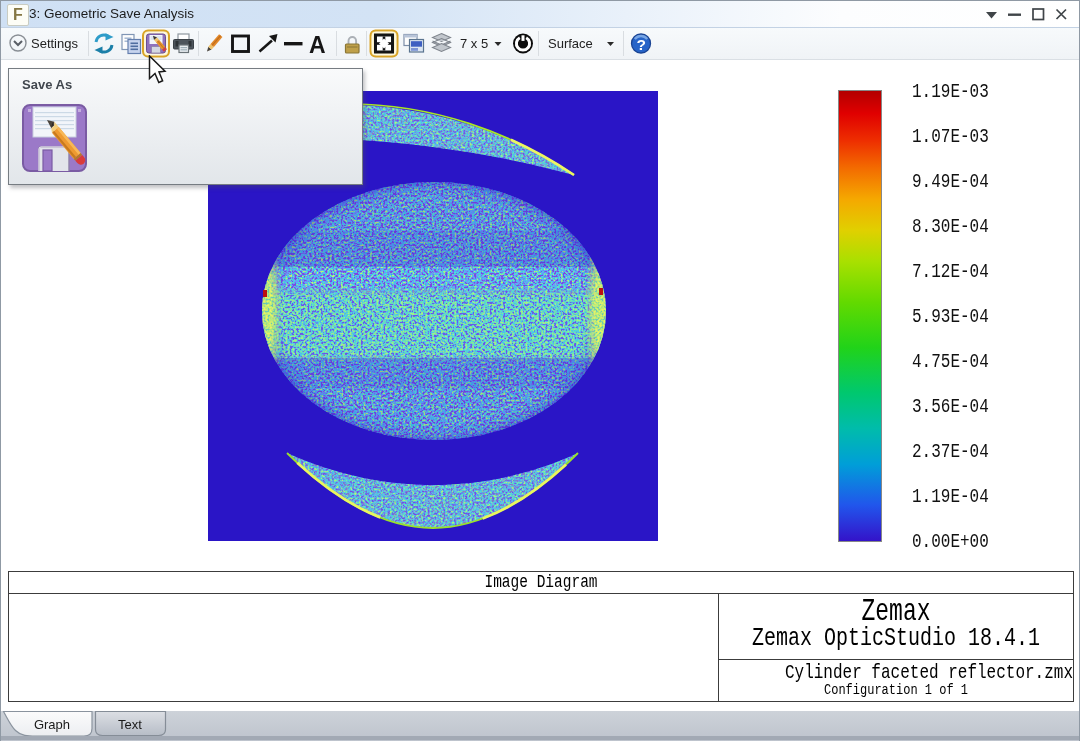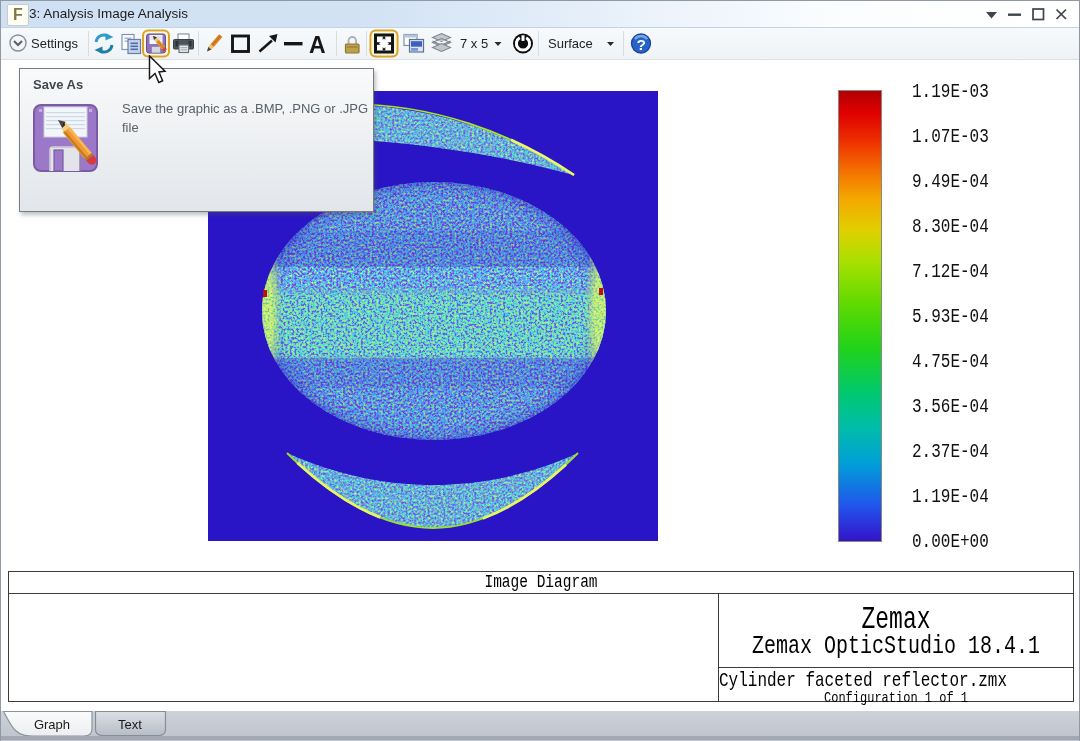--- a/index.html
+++ b/index.html
@@ -17,32 +17,32 @@
 #tabstrip{position:absolute;left:1px;top:711px;width:1078px;height:41px;background:linear-gradient(#cdd2d9,#b8bec8);}
 #tabbottom{position:absolute;left:1px;top:736px;width:1078px;height:4px;background:#a2a9b4;}
 #imgbox{position:absolute;left:208px;top:91px;}
 #cbar{position:absolute;left:838px;top:90px;width:44px;height:452px;border:1px solid #888;box-sizing:border-box;
 background:linear-gradient(#b30000 0%,#e00000 5%,#ee2e00 11%,#f36a00 17%,#f5a800 24%,#e0d000 31%,#a8e000 38%,#62da00 47%,#21d319 57%,#00c86e 67%,#00bcab 75%,#009ed8 83%,#2156ec 92%,#3413c9 100%);}
 .cl{position:absolute;left:912px;width:120px;font-family:"Liberation Mono",monospace;font-size:16px;color:#111;height:18px;line-height:18px;transform:scaleY(1.32);transform-origin:left center;}
 #table{position:absolute;left:8px;top:571px;width:1064px;height:129px;border:1px solid #3c3c3c;font-family:"Liberation Mono",monospace;color:#000;}
 #tablehead{position:absolute;left:0;top:0;width:100%;height:21px;border-bottom:1px solid #3c3c3c;text-align:center;font-size:14.5px;line-height:20px;}
 #tleft{position:absolute;left:20px;top:26px;font-size:14px;line-height:14.4px;white-space:pre;}
 #tdiv{position:absolute;left:709px;top:21px;width:1px;height:108px;background:#3c3c3c;}
-#tright{position:absolute;left:710px;top:21px;width:354px;height:108px;margin-top:8px;}
+#tright{position:absolute;left:710px;top:21px;width:354px;height:108px;}
 #trdiv{position:absolute;left:0px;top:66px;width:354px;height:1px;background:#3c3c3c;}
-#tooltip{position:absolute;left:19px;top:68px;width:355px;height:144px;background:linear-gradient(#f9fafb,#e2e6ea);border:1px solid #767c82;box-sizing:border-box;box-shadow:2px 3px 4px rgba(80,80,90,.35);}
+#tooltip{position:absolute;left:8px;top:68px;width:355px;height:117px;background:linear-gradient(#f9fafb,#e2e6ea);border:1px solid #767c82;box-sizing:border-box;box-shadow:2px 3px 4px rgba(80,80,90,.35);}
 #ttitle{position:absolute;left:13px;top:8px;font-size:13px;font-weight:bold;color:#41474e;}
 #tdesc{position:absolute;left:102px;top:30px;width:252px;font-size:13px;color:#5a6168;line-height:19px;}
 </style>
 </head>
 <body>
 <div id="frame"></div>
 <div id="titlebar">
   <div id="ticon">F</div>
-  <div id="ttext">3: Analysis Image Analysis</div>
+  <div id="ttext">3: Geometric Save Analysis</div>
   <svg id="wbtns" class="abs" style="right:9px;top:0" width="100" height="26" viewBox="0 0 100 26">
     <path d="M16 11 l11 0 l-5.5 6.5 z" fill="#3f4448"></path>
     <rect x="38" y="12.5" width="13" height="2.4" fill="#3f4448"></rect>
     <rect x="63" y="8" width="10.5" height="10.5" fill="none" stroke="#3f4448" stroke-width="1.7"></rect>
     <path d="M86.5 8.5 l9.5 9.5 M96 8.5 l-9.5 9.5" stroke="#3f4448" stroke-width="1.7" fill="none"></path>
   </svg>
 </div>
 <div id="toolbar">
   <svg class="abs" style="left:8px;top:5px" width="660" height="26" viewBox="0 0 660 26">
 
@@ -302,21 +302,21 @@
 <div class="cl" style="top:488px;">1.19E-04</div>
 <div class="cl" style="top:533px;">0.00E+00</div>
 </div>
 <div id="table">
   <div id="tablehead"><span style="display:inline-block;transform:scaleY(1.3);transform-origin:center center;">Image Diagram</span></div>
   <div id="tdiv"></div>
   <div id="tright">
     <div style="position:absolute;left:0;top:6px;width:100%;text-align:center;font-size:23px;"><span style="display:inline-block;transform:scaleY(1.33);transform-origin:center center;">Zemax</span></div>
     <div style="position:absolute;left:0;top:33px;width:100%;text-align:center;font-size:20px;"><span style="display:inline-block;transform:scaleY(1.28);transform-origin:center center;">Zemax OpticStudio 18.4.1</span></div>
     <div id="trdiv"></div>
-    <div style="position:absolute;left:0;top:71px;width:100%;text-align:left;font-size:16px;"><span style="display:inline-block;transform:scaleY(1.28);transform-origin:center center;">Cylinder faceted reflector.zmx</span></div>
+    <div style="position:absolute;left:0;top:71px;width:100%;text-align:right;font-size:16px;"><span style="display:inline-block;transform:scaleY(1.28);transform-origin:center center;">Cylinder faceted reflector.zmx</span></div>
     <div style="position:absolute;left:0;top:90px;width:100%;text-align:center;font-size:12px;"><span style="display:inline-block;transform:scaleY(1.28);transform-origin:center center;">Configuration 1 of 1</span></div>
   </div>
 </div>
 <div id="tabstrip">
   <svg width="1078" height="29" viewBox="0 0 1078 29">
     <defs>
       <linearGradient id="tgA" x1="0" y1="0" x2="0" y2="1">
           <stop offset="0" stop-color="#fbfbfc"></stop>
           <stop offset="1" stop-color="#eceef1"></stop>
         </linearGradient>
@@ -327,21 +327,20 @@
     </defs>
     <path d="M2.5,0.5 C6,6.5 9.5,14.5 14.5,19.5 C20,25 27,25 35,25 L83,25 Q91,25 91,17.5 L91,0.5 Z" fill="url(#tgA)" stroke="#8a939e" stroke-width="1.2"></path>
     <path d="M94.5,0.5 L164.5,0.5 L164.5,18.5 Q164.5,24.5 157.5,24.5 L101.5,24.5 Q94.5,24.5 94.5,18.5 Z" fill="url(#tgB)" stroke="#858d97" stroke-width="1.2"></path>
     <text x="51" y="17.5" text-anchor="middle" font-family="Liberation Sans,sans-serif" font-size="13" fill="#1a1a1a">Graph</text>
     <text x="129" y="17.5" text-anchor="middle" font-family="Liberation Sans,sans-serif" font-size="13" fill="#1a1a1a">Text</text>
   </svg>
 </div>
 <div id="tabbottom"></div>
 <div id="tooltip">
   <div id="ttitle">Save As</div>
-  <div id="tdesc">Save the graphic as a .BMP, .PNG or .JPG<br>file</div>
   <div id="ticon2" class="abs" style="left:13px;top:34px;">
     <svg width="74" height="74" viewBox="0 0 74 74">
       <rect x="1" y="2" width="63" height="66" rx="7" fill="#9b79c8" stroke="#7a5ba3" stroke-width="2"></rect>
       <rect x="11" y="4" width="43" height="30" fill="#f2f5fa" stroke="#c8cede" stroke-width="1"></rect>
       <rect x="13" y="9" width="39" height="1.2" fill="#ccd9e6"></rect>
       <rect x="13" y="13" width="39" height="1.2" fill="#ccd9e6"></rect>
       <rect x="13" y="17" width="39" height="1.2" fill="#ccd9e6"></rect>
       <rect x="13" y="21" width="39" height="1.2" fill="#ccd9e6"></rect>
       <rect x="13" y="25" width="39" height="1.2" fill="#ccd9e6"></rect>
       <rect x="6" y="6" width="3" height="3" fill="#c4aede"></rect>

